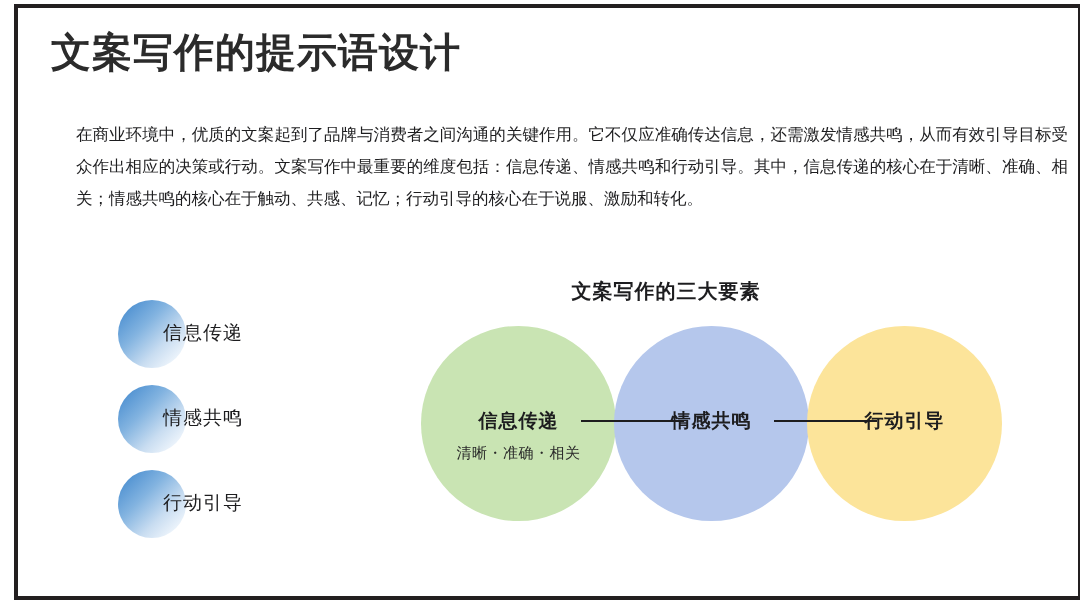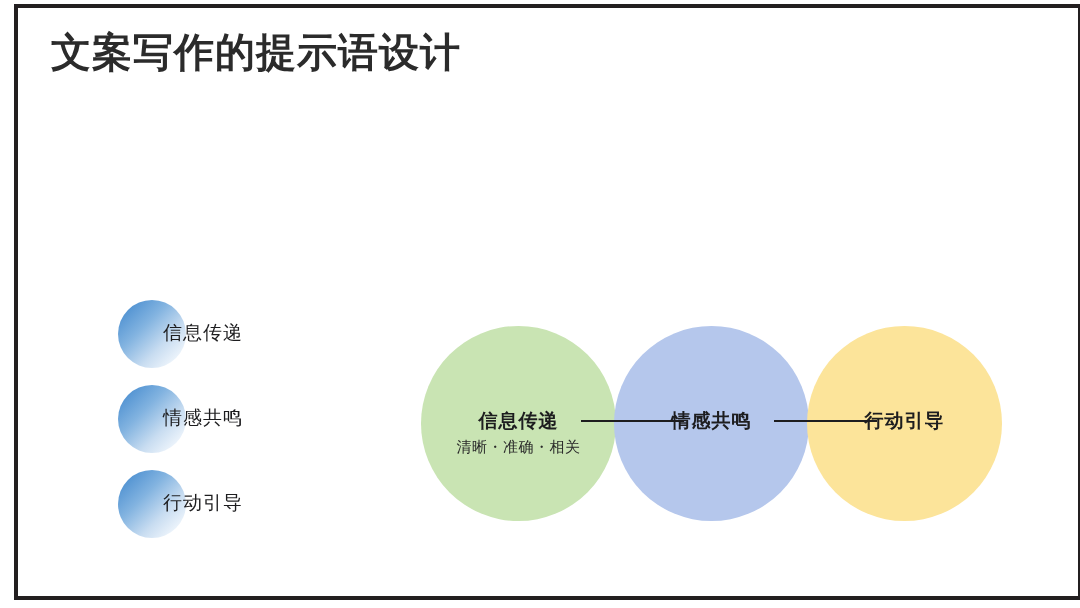--- a/index.html
+++ b/index.html
@@ -137,21 +137,21 @@
   .venn-text.t3 { left: 391px; }
 
   .venn-name {
     font-size: 19px;
     font-weight: bold;
     color: #1d1d1f;
     letter-spacing: 1px;
     line-height: 26px;
   }
   .venn-sub {
-    margin-top: 3px;
+    margin-top: 9px;
     font-size: 15px;
     color: #2a2a2a;
     letter-spacing: 0.5px;
     line-height: 20px;
   }
 
   .connector {
     position: absolute;
     top: 94px;
     height: 2px;
@@ -160,20 +160,21 @@
   .connector.k1 { left: 165px; width: 103px; }
   .connector.k2 { left: 358px; width: 103px; }
 </style>
 </head>
 <body>
 
 <div class="slide">
 
   <div class="page-title">文案写作的提示语设计</div>
 
+  <div class="body-paragraph">在商业环境中，优质的文案起到了品牌与消费者之间沟通的关键作用。它不仅应准确传达信息，还需激发情感共鸣，从而有效引导目标受众作出相应的决策或行动。文案写作中最重要的维度包括：信息传递、情感共鸣和行动引导。其中，信息传递的核心在于清晰、准确、相关；情感共鸣的核心在于触动、共感、记忆；行动引导的核心在于说服、激励和转化。</div>
 
   <div class="bubble-list">
 
     <div class="bubble-row">
       <div class="bubble-circle"></div>
       <div class="bubble-label">信息传递</div>
     </div>
 
     <div class="bubble-row">
       <div class="bubble-circle"></div>
@@ -182,20 +183,21 @@
 
     <div class="bubble-row">
       <div class="bubble-circle"></div>
       <div class="bubble-label">行动引导</div>
     </div>
 
   </div>
 
   <div class="diagram">
 
+    <div class="diagram-title">文案写作的三大要素</div>
 
     <div class="venn">
 
       <div class="venn-circle c1"></div>
       <div class="venn-circle c2"></div>
       <div class="venn-circle c3"></div>
 
       <div class="connector k1"></div>
       <div class="connector k2"></div>
 

